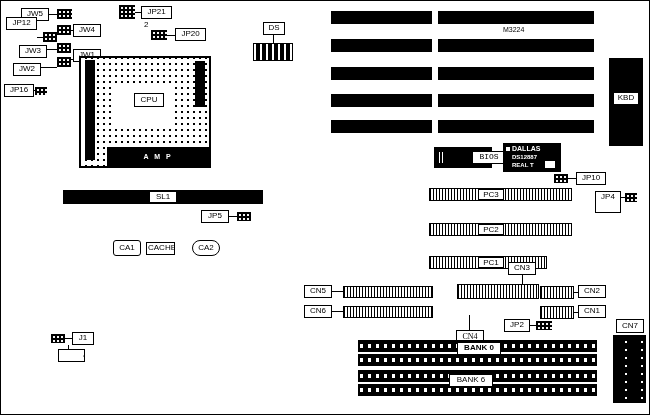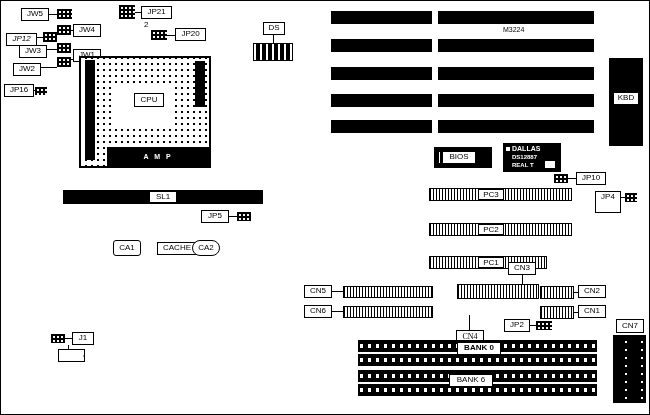--- a/index.html
+++ b/index.html
@@ -71,21 +71,21 @@
   <div class="ln" style="left:48px;top:13px;width:8px;height:1px;"></div>
   <div class="ln" style="left:66px;top:29px;width:6px;height:1px;"></div>
   <div class="ln" style="left:36px;top:36px;width:6px;height:1px;"></div>
   <div class="ln" style="left:46px;top:48px;width:10px;height:1px;"></div>
   <div class="ln" style="left:70px;top:58px;width:2px;height:1px;"></div>
   <div class="ln" style="left:40px;top:66px;width:16px;height:1px;"></div>
   <div class="ln" style="left:33px;top:89px;width:1px;height:1px;"></div>
 
   <div class="lbl" style="left:20px;top:7px;width:28px;height:13px;">JW5</div>
   <div class="lbl" style="left:72px;top:23px;width:28px;height:13px;">JW4</div>
-  <div class="lbl" style="left:5px;top:32px;width:31px;height:13px;font-style:italic;">JP12</div>
+  <div class="lbl" style="left:5px;top:16px;width:31px;height:13px;">JP12</div>
   <div class="lbl" style="left:18px;top:44px;width:28px;height:13px;">JW3</div>
   <div class="lbl" style="left:72px;top:48px;width:28px;height:13px;">JW1</div>
   <div class="lbl" style="left:12px;top:62px;width:28px;height:13px;">JW2</div>
   <div class="lbl" style="left:3px;top:83px;width:30px;height:13px;">JP16</div>
 
   <div class="jmp" style="left:118px;top:4px;width:16px;height:14px;"></div>
   <div class="ln" style="left:134px;top:11px;width:6px;height:1px;"></div>
   <div class="lbl" style="left:140px;top:5px;width:31px;height:13px;">JP21</div>
   <div class="txt" style="left:143px;top:19px;">2</div>
   <div class="jmp" style="left:150px;top:29px;width:16px;height:10px;"></div>
@@ -105,21 +105,21 @@
   <div class="wtxt center" style="left:106px;top:146px;width:102px;line-height:19px;letter-spacing:2px;">A M P</div>
 
   <div class="bar" style="left:62px;top:189px;width:200px;height:14px;"></div>
   <div class="lbl" style="left:148px;top:190px;width:28px;height:12px;">SL1</div>
 
   <div class="lbl" style="left:200px;top:209px;width:28px;height:13px;">JP5</div>
   <div class="ln" style="left:228px;top:215px;width:8px;height:1px;"></div>
   <div class="jmp" style="left:236px;top:211px;width:14px;height:9px;"></div>
 
   <div class="lbl rnd" style="left:112px;top:239px;width:28px;height:16px;">CA1</div>
-  <div class="lbl" style="left:156px;top:241px;width:40px;height:13px;">CACHE</div>
+  <div class="lbl" style="left:145px;top:241px;width:29px;height:13px;">CACHE</div>
   <div class="lbl rnd" style="left:191px;top:239px;width:28px;height:16px;border-radius:8px;">CA2</div>
 
   <div class="jmp" style="left:50px;top:333px;width:14px;height:9px;"></div>
   <div class="ln" style="left:64px;top:337px;width:7px;height:1px;"></div>
   <div class="lbl" style="left:71px;top:331px;width:22px;height:13px;">J1</div>
   <div class="ln" style="left:67px;top:344px;width:1px;height:4px;"></div>
   <div class="lbl" style="left:57px;top:348px;width:22px;height:13px;padding-left:24px;">J2</div>
 
   <div class="bar" style="left:330px;top:10px;width:101px;height:13px;"></div>
   <div class="bar" style="left:437px;top:10px;width:156px;height:13px;"></div>
@@ -131,21 +131,21 @@
   <div class="bar" style="left:437px;top:93px;width:156px;height:13px;"></div>
   <div class="bar" style="left:330px;top:119px;width:101px;height:13px;"></div>
   <div class="bar" style="left:437px;top:119px;width:156px;height:13px;"></div>
   <div class="txt small" style="left:502px;top:24px;">M3224</div>
 
   <div class="chip" style="left:608px;top:57px;width:34px;height:88px;"></div>
   <div class="lbl" style="left:612px;top:91px;width:26px;height:13px;">KBD</div>
 
   <div class="chip" style="left:433px;top:146px;width:58px;height:21px;"></div>
   <div class="biosstripes" style="left:438px;top:151px;width:6px;height:11px;"></div>
-  <div class="lbl" style="left:441px;top:150px;width:34px;height:13px;">BIOS</div>
+  <div class="lbl" style="left:471px;top:150px;width:34px;height:13px;font-family:Liberation Mono, monospace;">BIOS</div>
 
   <div class="chip" style="left:502px;top:142px;width:58px;height:29px;"></div>
   <div class="wbox" style="left:505px;top:146px;width:4px;height:4px;"></div>
   <div class="wtxt" style="left:511px;top:144px;">DALLAS</div>
   <div class="wtxt" style="left:511px;top:152px;font-size:6px;">DS12887</div>
   <div class="wtxt" style="left:511px;top:160px;font-size:6px;">REAL T</div>
   <div class="wbox" style="left:544px;top:160px;width:10px;height:7px;"></div>
 
   <div class="jmp" style="left:553px;top:173px;width:14px;height:9px;"></div>
   <div class="ln" style="left:567px;top:177px;width:8px;height:1px;"></div>

